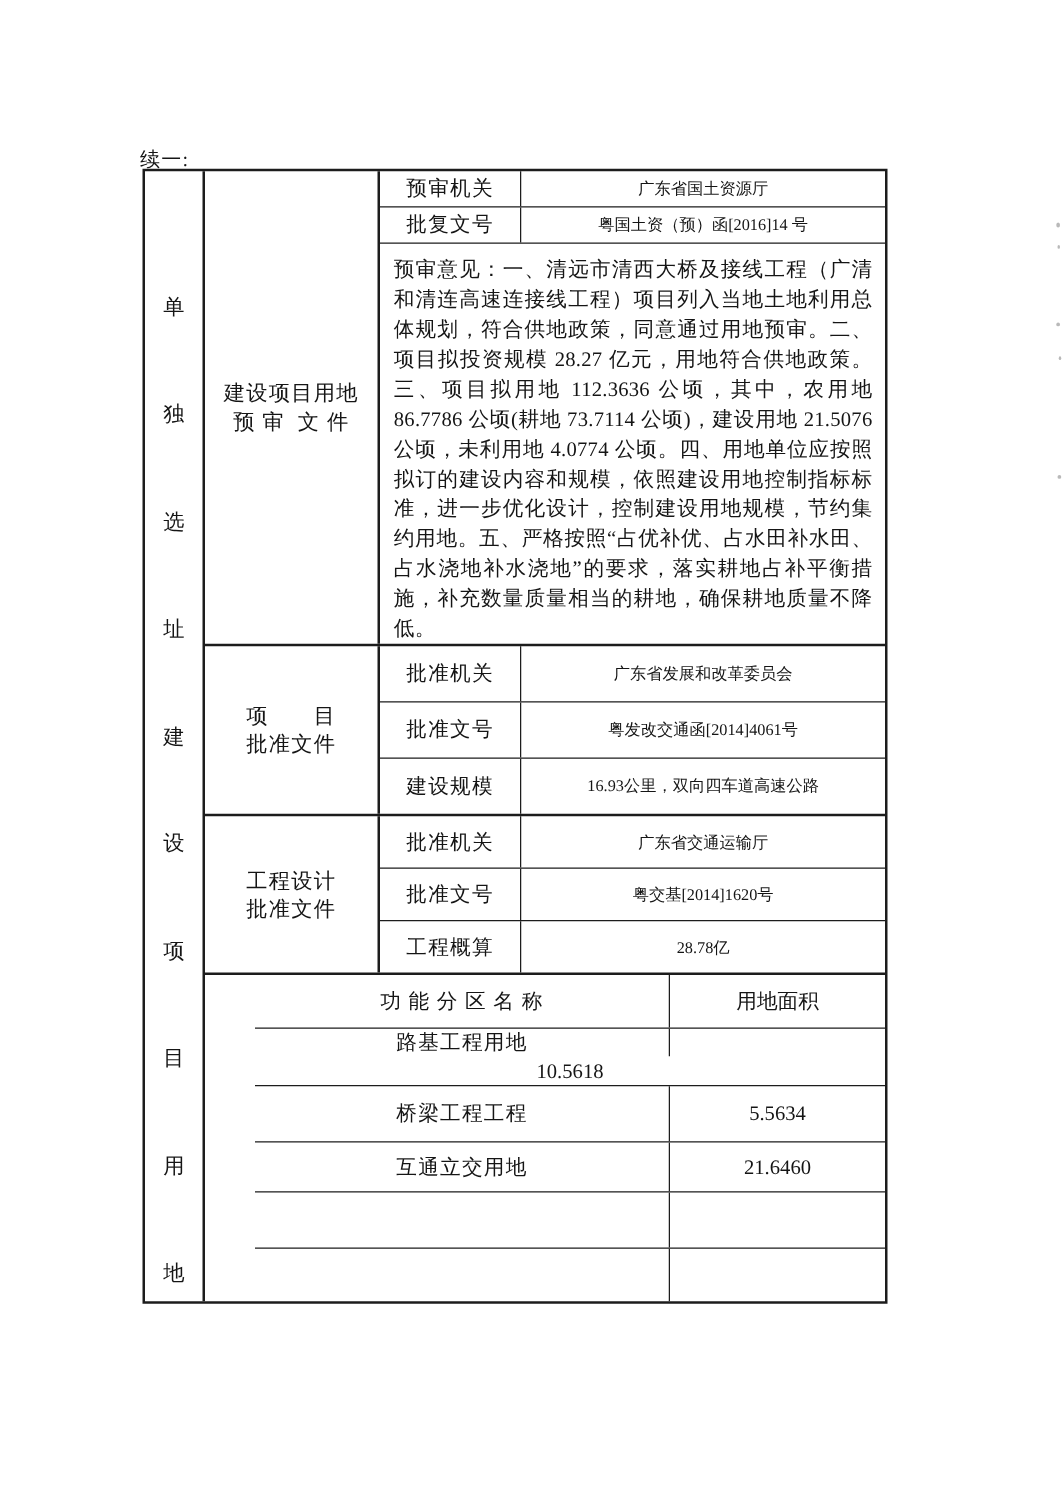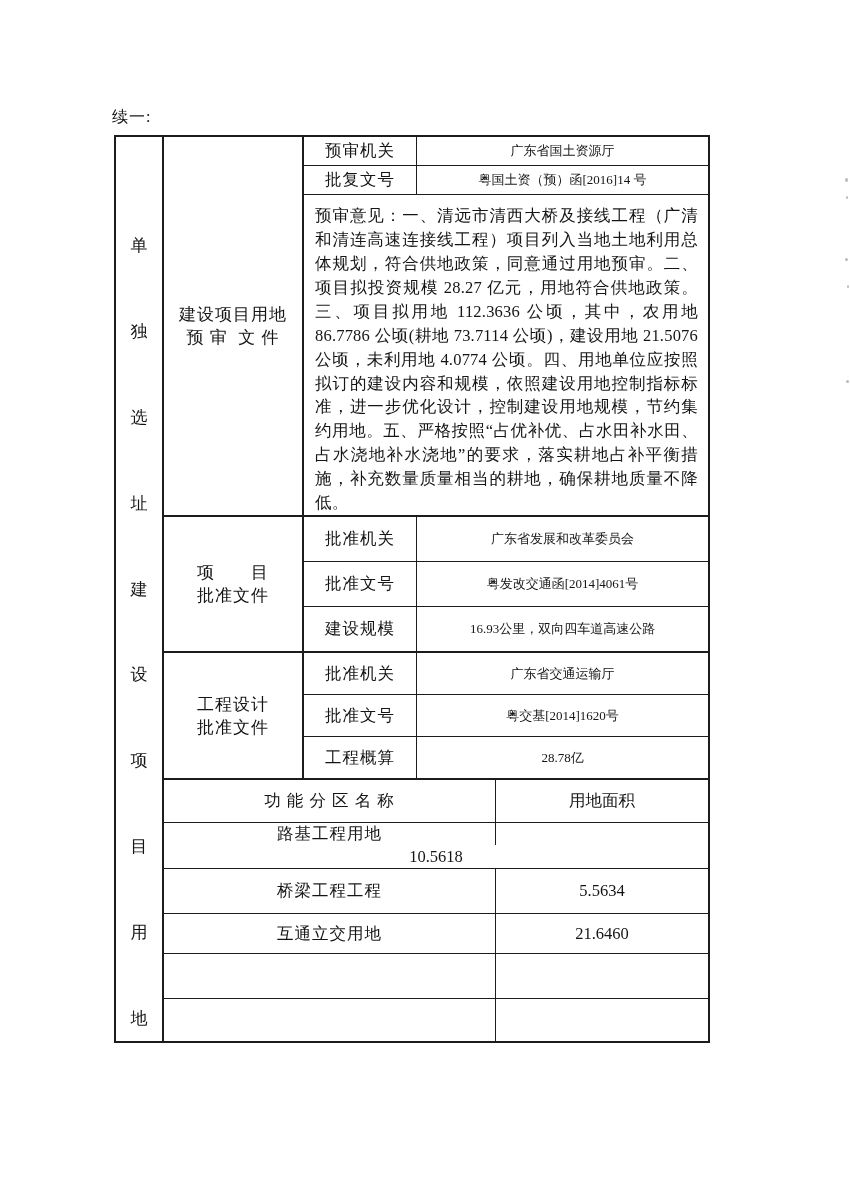--- a/index.html
+++ b/index.html
@@ -6,21 +6,21 @@
   html,body { width:850px; height:1199px; }
   body {
     position:relative;
     width:850px; height:1199px;
     background:#ffffff;
     font-family:"Liberation Serif","DejaVu Serif",serif;
     color:#151515;
     overflow:hidden;
   }
   .continuation {
-    position:absolute; left:112px; top:107px;
+    position:absolute; left:112px; top:118px;
     font-size:16px; letter-spacing:1px;
   }
   .doc-table {
     position:absolute; left:114px; top:135px;
     width:596px; height:908px;
     border:2px solid #1c1c1c;
     display:flex;
     background:#fff;
   }
   
@@ -96,21 +96,21 @@
   .sec-a { height:380px; }
   .sec-a .frow-1 { height:46px; }
   .sec-a .frow-2 { height:47px; }
   .sec-a .frow-3 { flex:1; }
   .sec-b { height:136px; }
   .sec-b .frow { height:45px; }
   .sec-b .frow:last-child { flex:1; }
   .sec-c { height:127px; }
   .sec-c .frow { height:42px; }
   .sec-c .frow:last-child { flex:1; }
-  .sec-d { flex:1; flex-direction:column; display:flex; }
+  .sec-d { flex:1; flex-direction:column; display:flex;margin-left:40px; }
   .sec-d .zhead  { height:43px; }
   .sec-d .zrow-1 { height:46px;flex-direction:column; }
   .sec-d .zrow-2 { height:45px; }
   .sec-d .zrow-3 { height:40px; }
   .sec-d .zrow-4 { height:45px; }
   .sec-d .zrow-5 { flex:1; }
 
   .speck { position:absolute; background:#b9b9b9; border-radius:50%; }
 </style>
 </head>

